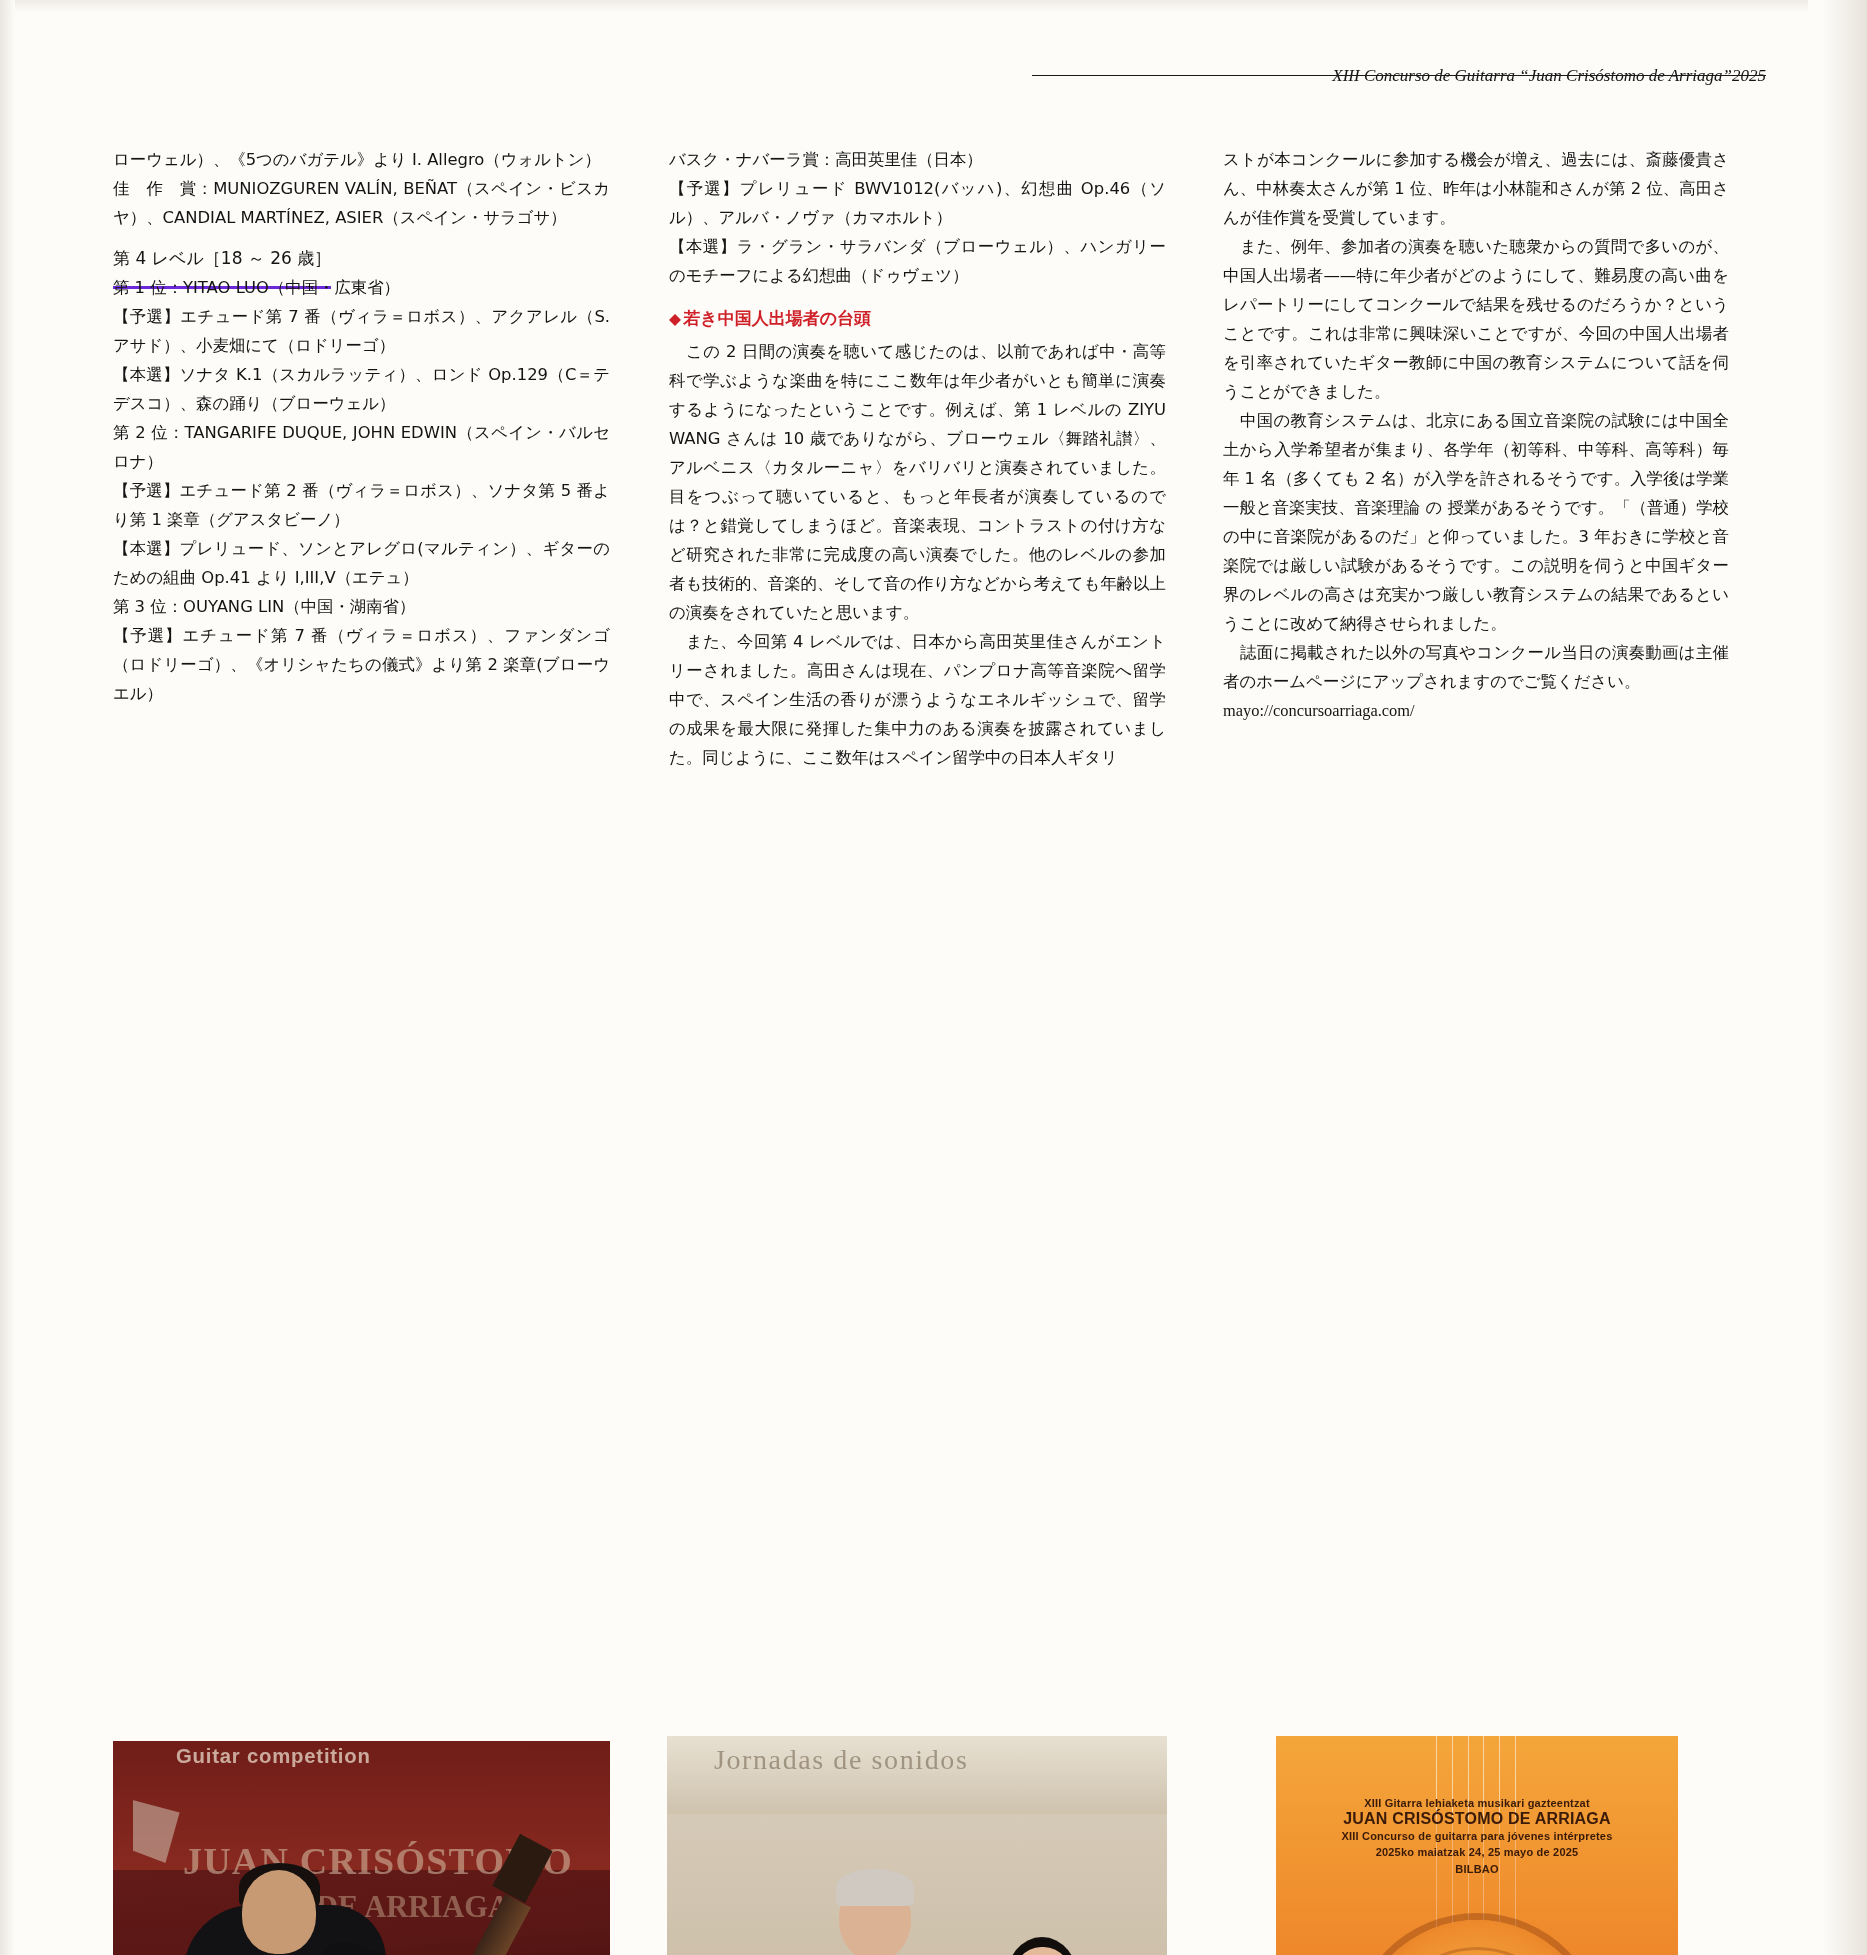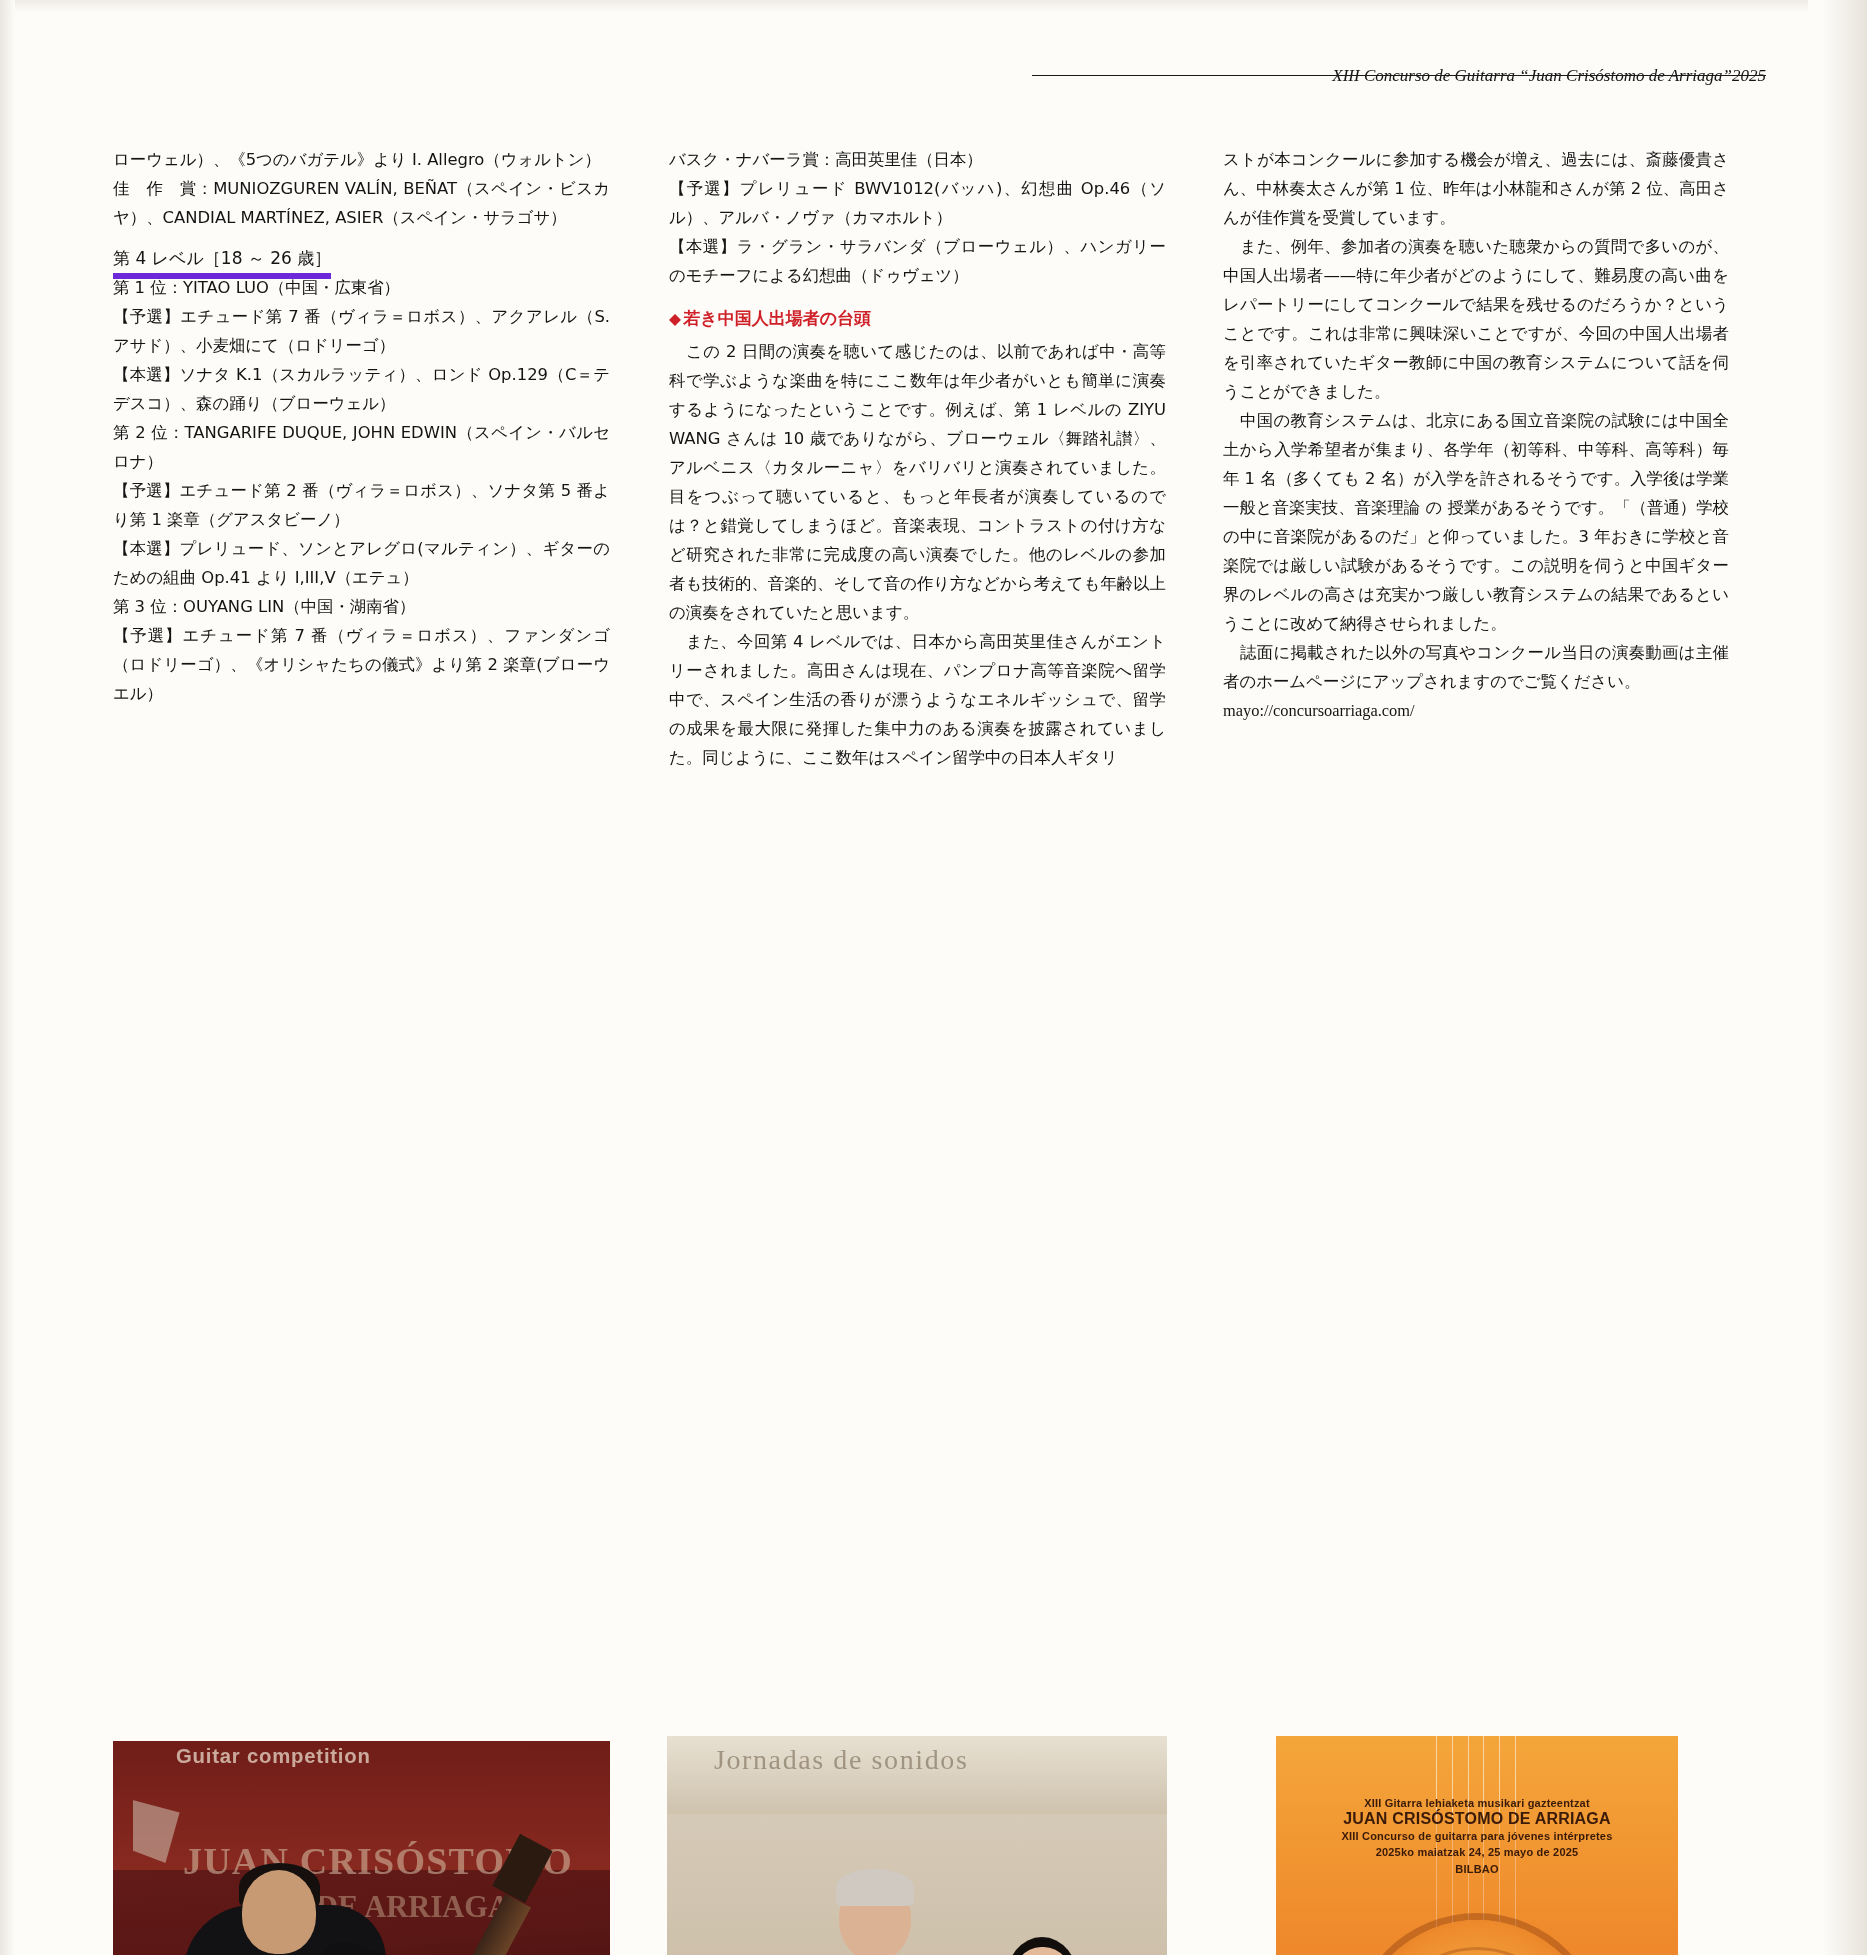--- a/index.html
+++ b/index.html
@@ -88,22 +88,22 @@
 
   
   .sec-head {
     font-family: "DejaVu Sans", "Liberation Sans", sans-serif;
     font-size: 17px;
     margin-top: 11.7px;
     margin-bottom: 0.8px;
     display: block;
   }
   .sec-head span.u {
-    border-bottom: 6px solid #6d28d9;
-    padding-bottom: 5px;
+    border-bottom: 3px solid #6d28d9;
+    padding-bottom: 18px;
   }
   .subhead-red {
     color: #cf2027;
     font-family: "DejaVu Sans", "Liberation Sans", sans-serif;
     font-weight: bold;
     font-size: 17px;
     margin-top: 14px;
     margin-bottom: 3.1px;
   }
   .diamond {

